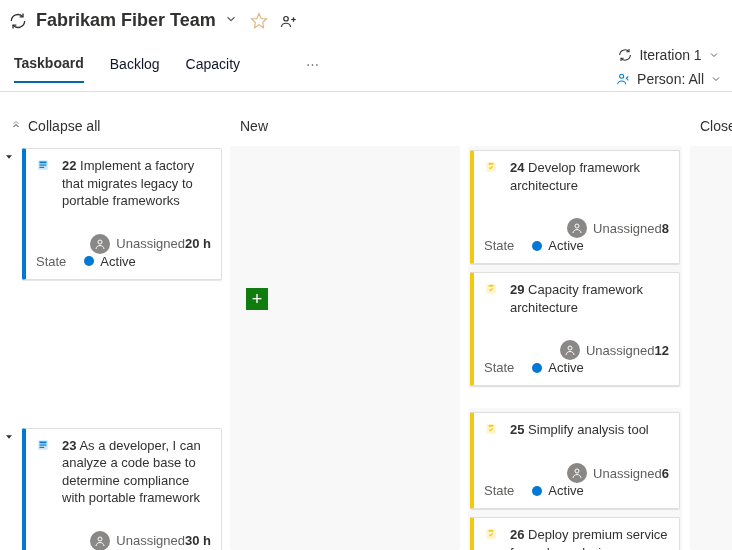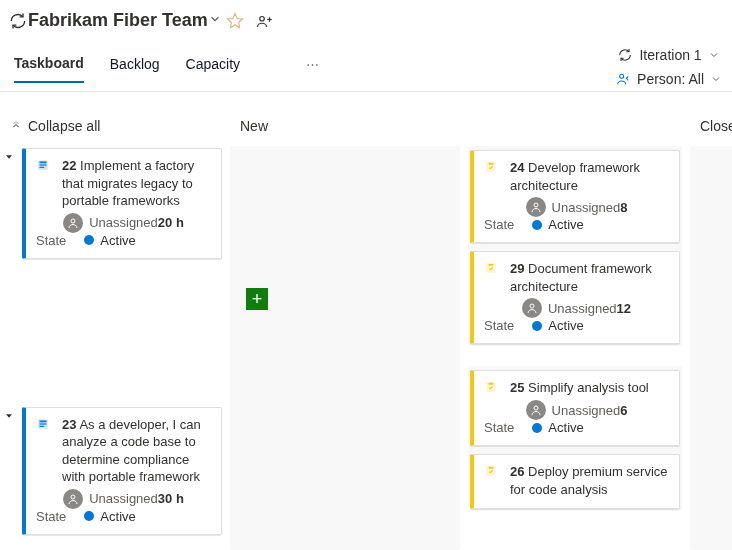--- a/index.html
+++ b/index.html
@@ -11,21 +11,21 @@
     width: 732px;
     height: 550px;
     overflow: hidden;
     position: relative;
   }
   
   .header {
     display: flex;
     align-items: center;
     padding: 10px 6px 10px 8px;
-    gap: 0;
+    gap: 8px;
   }
   .header .recycle-icon svg { display:block; }
   .team-title {
     font-size: 18px;
     font-weight: 600;
     color: #323130;
   }
   .header .chevron, .filters .chevron { color: #605e5c; }
   .header-icons { display:flex; align-items:center; gap:12px; margin-left:4px; }
   .header-icons svg { display:block; }
@@ -110,23 +110,23 @@
     box-shadow: 0 0.3px 0.9px rgba(0,0,0,0.1);
   }
   .card.story { border-left-color:#0078d4; }
   .card.task  { border-left-color:#f2c811; }
   .card-title { display:flex; gap:12px; align-items:flex-start; }
   .card-title .wid { font-weight:600; }
   .card-title .ttxt { line-height:1.35; }
   .wi-icon { flex:0 0 auto; margin-top:1px; }
   .card-row {
     display:flex;
-    justify-content:center;
+    justify-content:flex-end;
     align-items:center;
-    margin-top:3px;
+    margin-top:24px;
   }
   .assignee { display:flex; align-items:center; gap:6px; color:#605e5c; }
   .avatar {
     width:20px; height:20px; border-radius:50%;
     background:#8a8886;
     display:flex; align-items:center; justify-content:center;
   }
   .avatar svg { display:block; }
   .effort { font-weight:600; }
   .state-row {
@@ -384,21 +384,21 @@
       </div>
       <div class="card task" style="margin-top:8px;">
         <div class="card-title">
           <span class="wi-icon">
             <svg width="14" height="14" viewBox="0 0 24 24">
                 <rect x="4" y="4" width="16" height="16" rx="1" fill="#fff4ce"></rect>
                 <path d="M8 5h8v3H8z" fill="#f2c811"></path>
                 <path d="M9 13l2 2 4-4" stroke="#f2c811" stroke-width="2" fill="none"></path>
               </svg>
           </span>
-          <span class="ttxt"><span class="wid">29</span> <span>Document framework architecture</span></span>
+          <span class="ttxt"><span class="wid">29</span> <span>Capacity framework architecture</span></span>
         </div>
         <div class="card-row">
           <div class="assignee">
             <span class="avatar">
                 <svg width="12" height="12" viewBox="0 0 24 24" fill="none" stroke="#fff" stroke-width="2">
                   <circle cx="12" cy="8" r="4"></circle>
                   <path d="M4 22c0-4 4-7 8-7s8 3 8 7"></path>
                 </svg>
               </span>
             <span>Unassigned</span>

